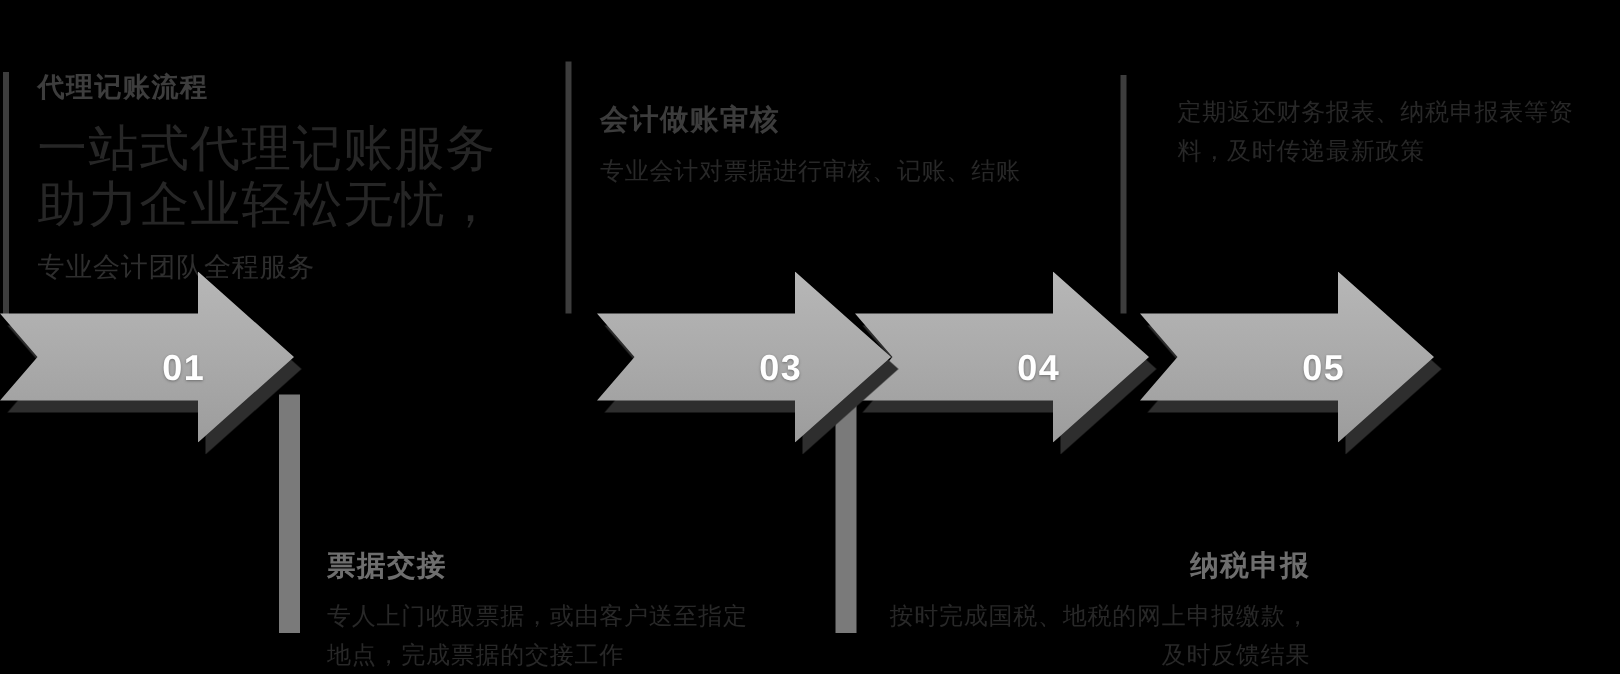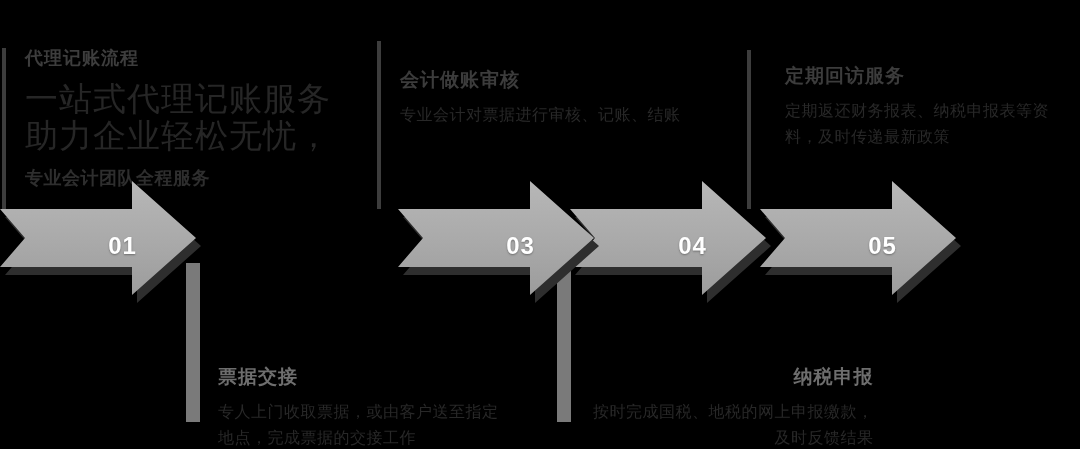--- a/index.html
+++ b/index.html
@@ -23,21 +23,21 @@
     position:absolute;left:25px;top:28px;width:107px;height:74px;
     display:flex;align-items:center;justify-content:center;padding-left:44px;
     box-sizing:content-box;
     color:#fff;font-size:24px;font-weight:bold;letter-spacing:1px;
     text-shadow:0 1px 2px rgba(0,0,0,.35);
   }
   
   .title-block{position:absolute;left:25px;top:46px;color:#262626;}
   .title-label{font-size:18px;font-weight:bold;color:#3d3d3d;letter-spacing:1px;margin-bottom:10px;white-space:nowrap;}
   .title-line{font-size:33px;font-weight:normal;line-height:37px;letter-spacing:1px;white-space:nowrap;}
-  .title-sub{margin-top:12px;font-size:18px;color:#2e2e2e;letter-spacing:0.5px;white-space:nowrap;font-weight:bold;}
+  .title-sub{margin-top:12px;font-size:18px;color:#2e2e2e;letter-spacing:0.5px;white-space:nowrap;}
   
   .anno{position:absolute;}
   .anno-heading{font-size:19px;font-weight:bold;letter-spacing:1px;margin-bottom:9px;white-space:nowrap;}
   .anno.top .anno-heading{color:#3c3c3c;}
   .anno.bottom .anno-heading{color:#6e6e6e;margin-top:23px;}
   .anno-line{font-size:16px;color:#282828;line-height:26px;white-space:nowrap;letter-spacing:0.5px;}
 </style>
 </head>
 <body>
 
@@ -88,18 +88,17 @@
     <div class="anno-line">专业会计对票据进行审核、记账、结账</div>
   </div>
 
   <div class="anno bottom" style="left:593px;top:341px;text-align:right;">
     <div class="anno-heading">纳税申报</div>
     <div class="anno-line">按时完成国税、地税的网上申报缴款，</div>
     <div class="anno-line">及时反馈结果</div>
   </div>
 
   <div class="anno top" style="left:785px;top:63px;">
-    <div class="anno-heading">定期回访服务</div>
     <div class="anno-line">定期返还财务报表、纳税申报表等资</div>
     <div class="anno-line">料，及时传递最新政策</div>
   </div>
 
 </div>
 
 </body></html>

